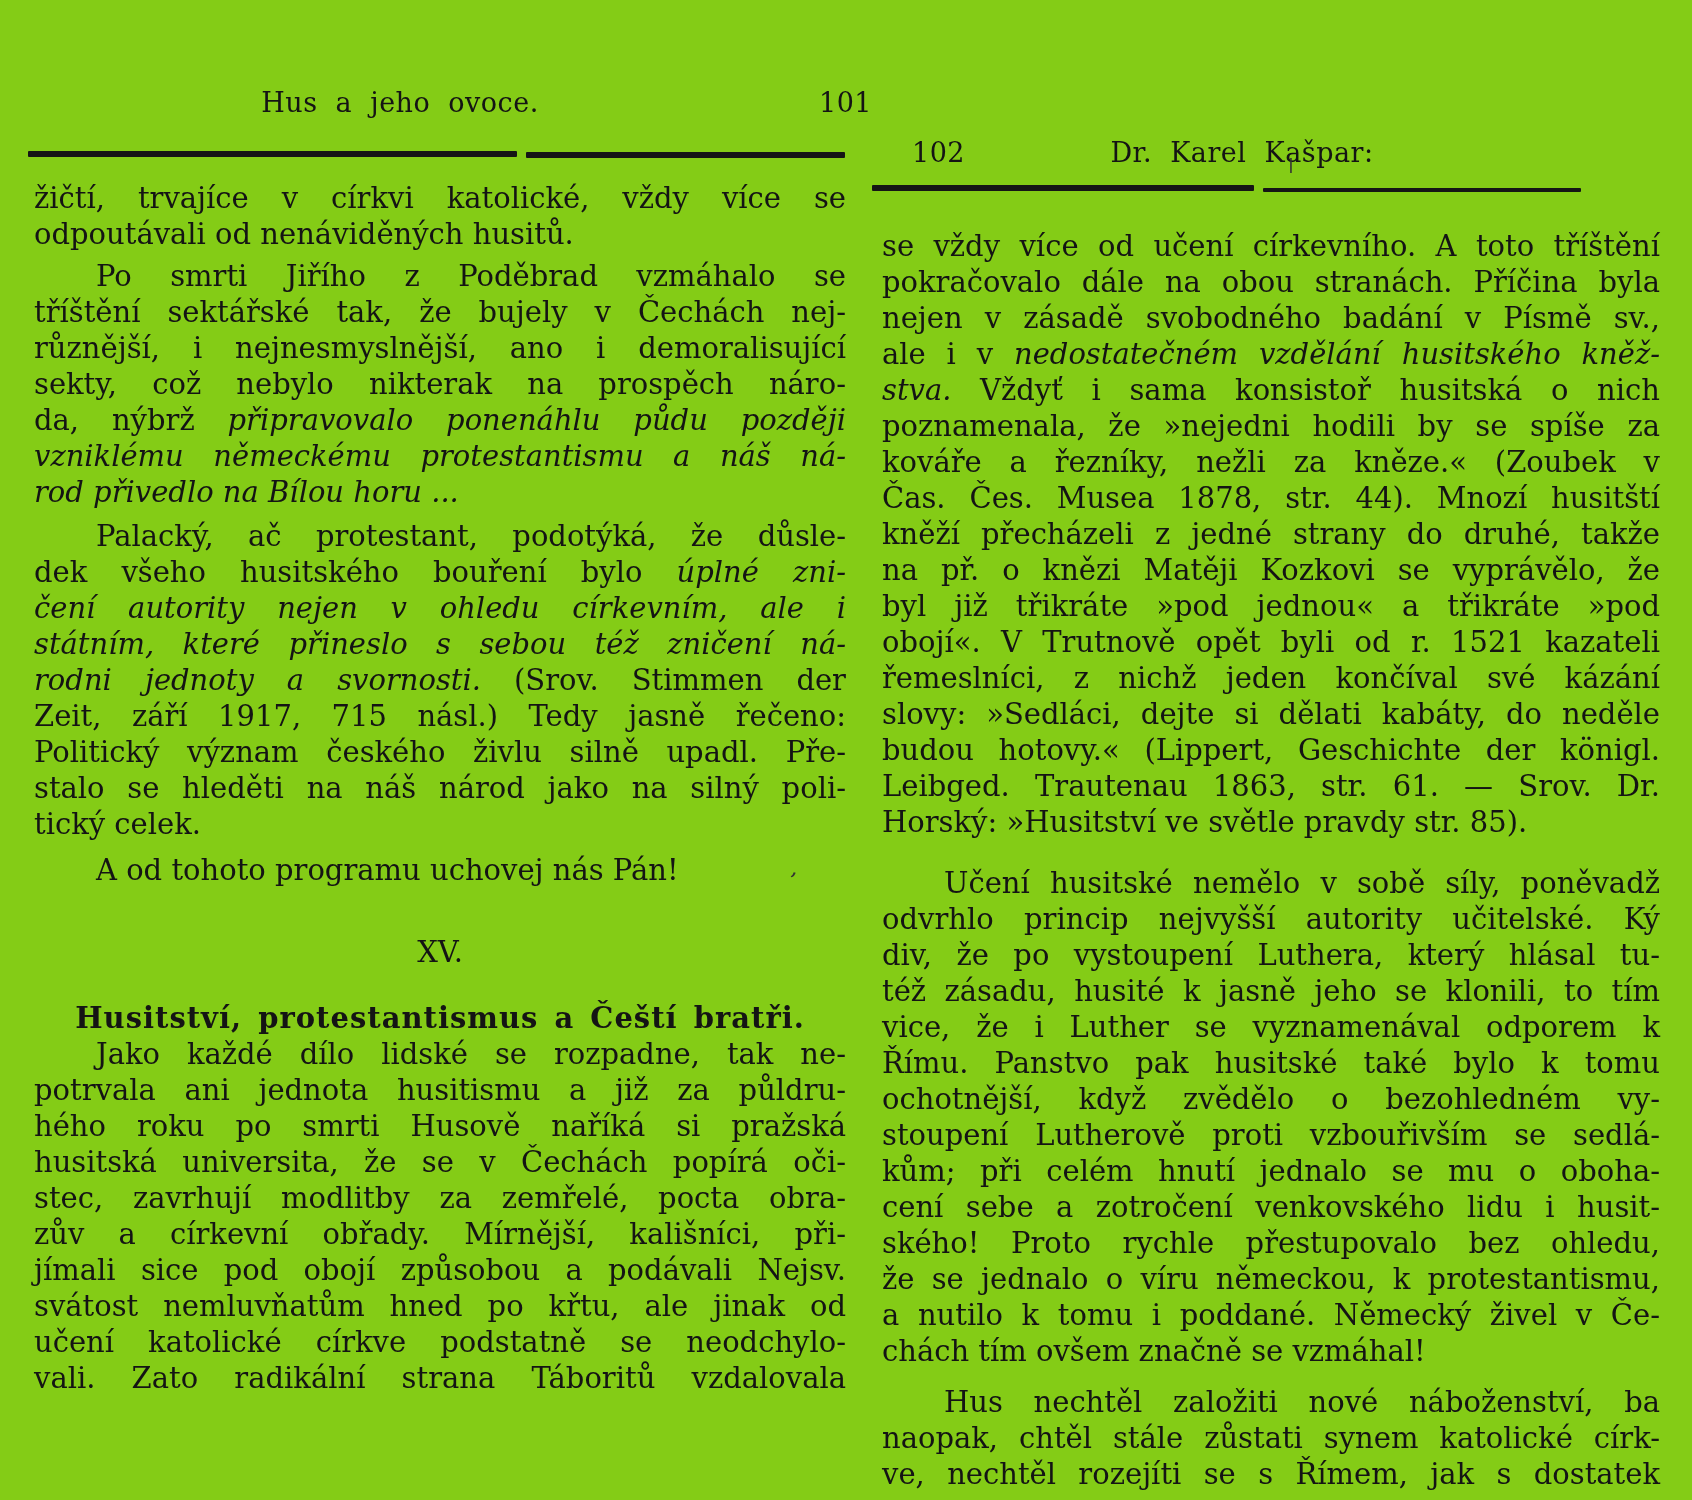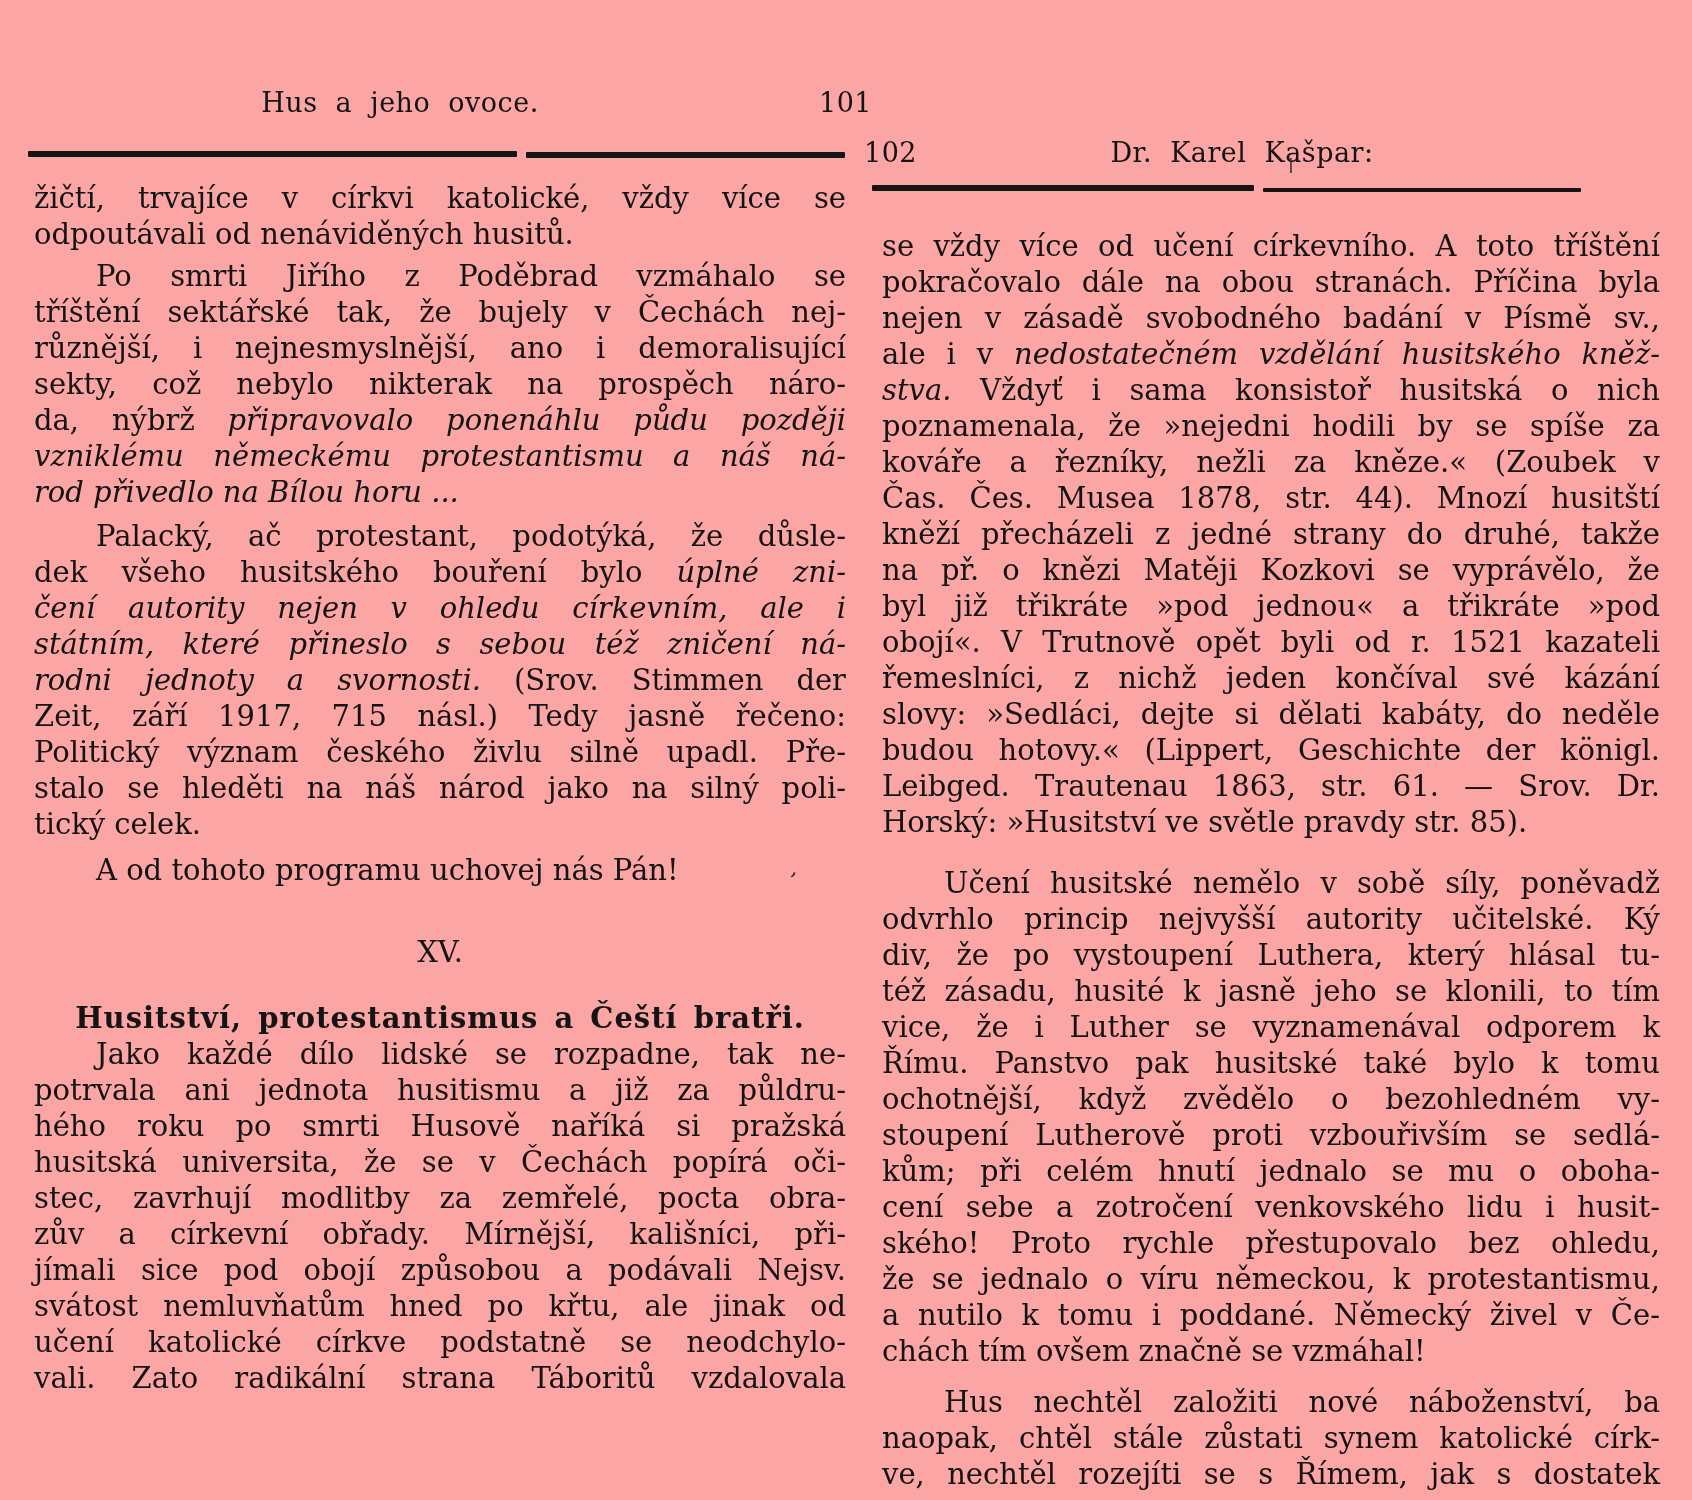--- a/index.html
+++ b/index.html
@@ -1,19 +1,19 @@
 <!DOCTYPE html>
 <html><head>
 <meta charset="utf-8">
 <style>
   html,body { margin:0; padding:0; background:#e8e8e4; }
   .canvas {
     position:relative;
     width:1692px; height:1500px;
-    background:#fca5a5;
+    background:#84cc16;
     font-family:"DejaVu Serif", serif;
     color:#141414;
     overflow:hidden;
   }
   
   .hdr {
     position:absolute;
     font-size:27px;
     line-height:30px;
     letter-spacing:0.5px;
@@ -82,21 +82,21 @@
         <div class="line"><span>stec, zavrhují modlitby za zemřelé, pocta obra-</span></div>
         <div class="line"><span>zův a církevní obřady. Mírnější, kališníci, při-</span></div>
         <div class="line"><span>jímali sice pod obojí způsobou a podávali Nejsv.</span></div>
         <div class="line"><span>svátost nemluvňatům hned po křtu, ale jinak od</span></div>
         <div class="line"><span>učení katolické církve podstatně se neodchylo-</span></div>
         <div class="line"><span>vali. Zato radikální strana Táboritů vzdalovala</span></div>
       </div>
   </div>
 
   <div>
-    <div class="hdr" style="left:864px; top:138px;">102</div>
+    <div class="hdr" style="left:912px; top:138px;">102</div>
     <div class="hdr hdr-center" style="left:942px; top:138px; width:600px;">Dr. Karel Kašpar:</div>
     <div class="rule" style="left:872px; top:185px; width:382px; height:6px;"></div>
     <div class="rule" style="left:1263px; top:188px; width:318px; height:4px;"></div>
 
     <div class="col" style="left:882px; top:228px; width:778px;">
         <div class="line"><span>se vždy více od učení církevního. A toto tříštění</span></div>
         <div class="line"><span>pokračovalo dále na obou stranách. Příčina byla</span></div>
         <div class="line"><span>nejen v zásadě svobodného badání v Písmě sv.,</span></div>
         <div class="line"><span>ale i v </span><i>nedostatečném vzdělání husitského kněž-</i></div>
         <div class="line"><i>stva.</i><span> Vždyť i sama konsistoř husitská o nich</span></div>

